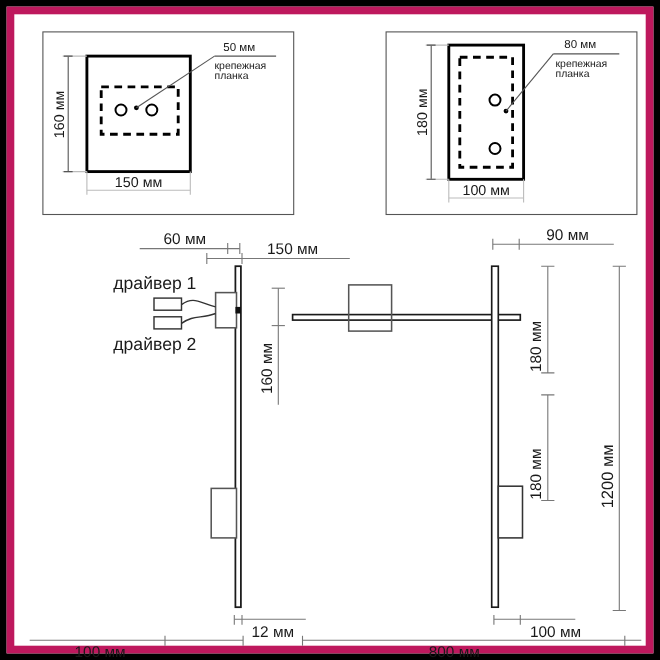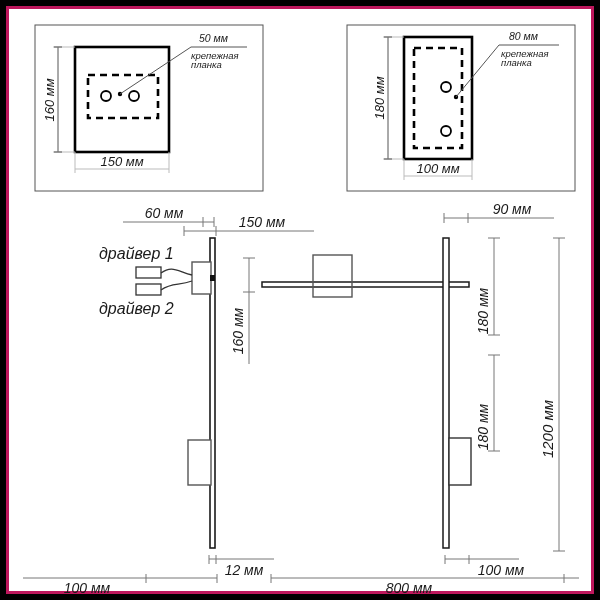--- a/index.html
+++ b/index.html
@@ -1,20 +1,20 @@
 <!DOCTYPE html>
 <html><head>
 <meta charset="utf-8">
 <style>
   html,body{margin:0;padding:0;background:#ffffff;}
   body{width:600px;height:600px;overflow:hidden;
        font-family:"Liberation Sans","DejaVu Sans",sans-serif;}
   #stage{position:relative;width:600px;height:600px;background:#000;}
   #inner{position:absolute;left:6px;top:6px;width:588px;height:588px;
-         background:#fff;border:3px solid #be185d;box-sizing:border-box;font-style:italic;}
+         background:#fff;border:7px solid #be185d;box-sizing:border-box;}
   svg{display:block;}
   text{font-family:"Liberation Sans","DejaVu Sans",sans-serif;fill:#1a1a1a;}
 </style>
 </head>
 <body>
 
 <div id="stage">
 <div id="inner">
 <svg width="586" height="586" viewBox="0 0 586 586">
 

